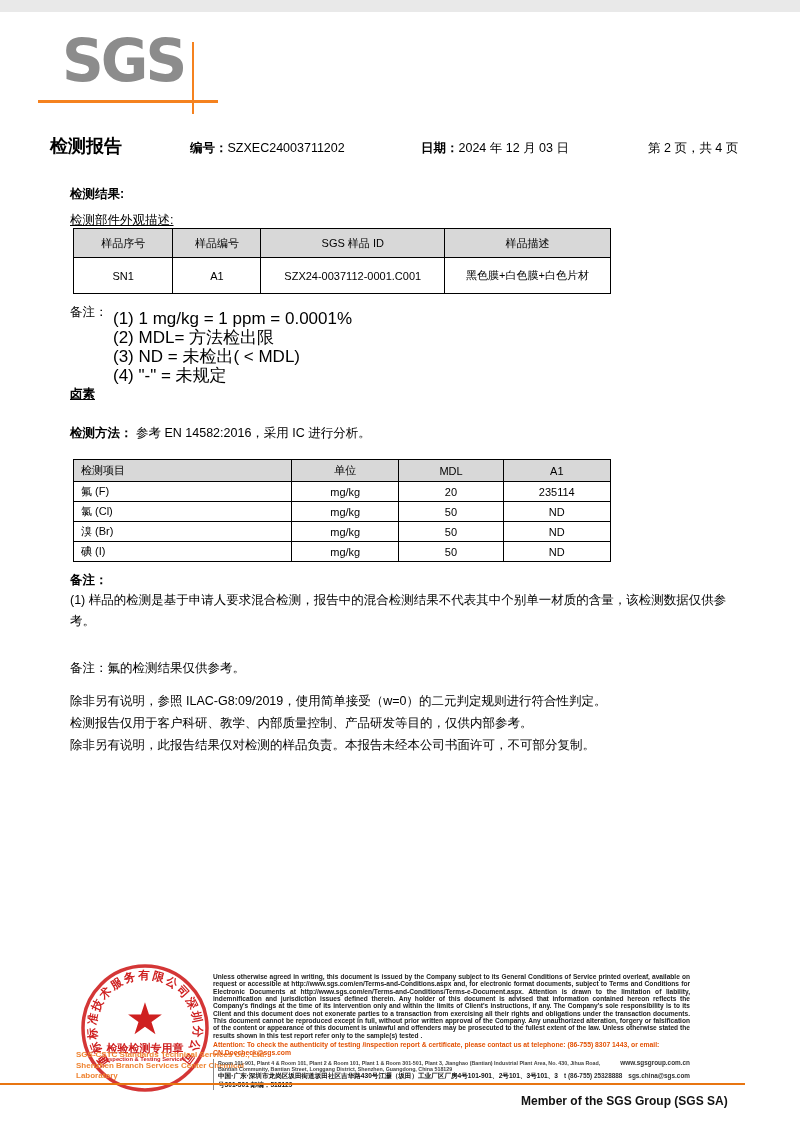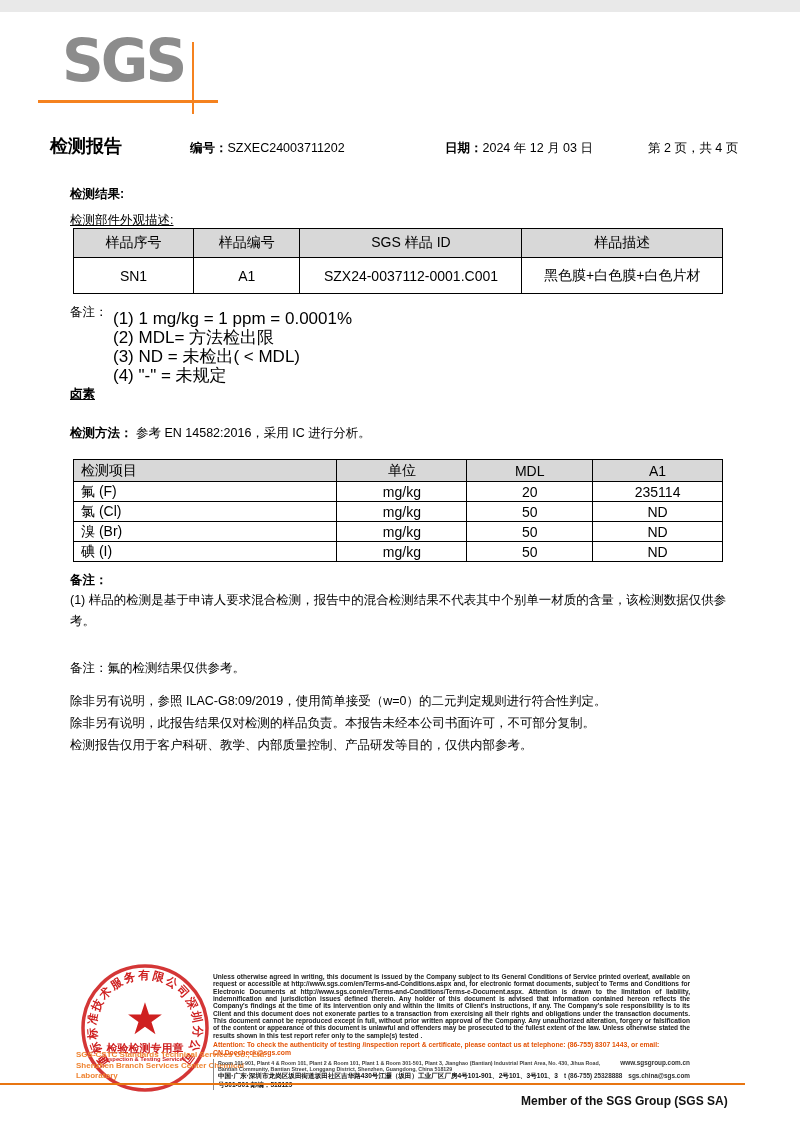--- a/index.html
+++ b/index.html
@@ -16,21 +16,21 @@
   .logo-vline { position:absolute; left:192px; top:30px; width:2px; height:72px; background:#f5821f; }
   
   .hdr { position:absolute; font-size:12.5px; }
   .hdr b { font-weight:bold; }
   .report-title { position:absolute; left:50px; top:122px; font-size:18px; font-weight:bold; }
   
   .sect { position:absolute; font-size:12.5px; }
   .bold { font-weight:bold; }
   .ul { text-decoration:underline; }
   
-  table { border-collapse:collapse; table-layout:fixed; width:650px; font-size:14px;border-radius:16px; }
+  table { border-collapse:collapse; table-layout:fixed; width:538px; font-size:11px;border-radius:16px; }
   th,td { border:1px solid #000; text-align:center; vertical-align:middle; font-weight:normal; }
   thead th { background:#d8d8d8; }
   .t1 th { height:29px; } .t1 td { height:36px; }
   .t2 th { height:22px; } .t2 td { height:20px; }
   .t2 th:first-child, .t2 td:first-child { text-align:left; padding-left:7px; }
   
   .rk-items { position:absolute; left:113px; font-size:17px; line-height:19px; }
   .notes p { line-height:22px; }
   
   .stamp { position:absolute; left:72px; top:946px; }
@@ -54,21 +54,21 @@
 <div class="page">
 
   <div class="sgs-logo">SGS</div>
   <div class="logo-hline"></div>
   <div class="logo-vline"></div>
 
   <div class="report-title">检测报告</div>
   <div class="hdr" style="left:190px; top:128px;">
     <b>编号：</b><span>SZXEC24003711202</span>
   </div>
-  <div class="hdr" style="left:445px; top:128px;">
+  <div class="hdr" style="left:421px; top:128px;">
     <b>日期：</b><span>2024 年 12 月 03 日</span>
   </div>
   <div class="hdr" style="left:648px; top:128px;">第 2 页，共 4 页</div>
 
   <div class="sect bold" style="left:70px; top:174px;">检测结果:</div>
   <div class="sect ul" style="left:70px; top:200px;">检测部件外观描述:</div>
 
   <table class="t1" style="position:absolute; left:73px; top:216px;">
     <colgroup>
         <col style="width:18.5%">
@@ -150,22 +150,22 @@
   </table>
 
   <div class="sect bold" style="left:70px; top:560px;">备注：</div>
   <div class="sect" style="left:70px; top:578px; width:658px; line-height:21px;">(1) 样品的检测是基于申请人要求混合检测，报告中的混合检测结果不代表其中个别单一材质的含量，该检测数据仅供参考。</div>
   <div class="sect" style="left:70px; top:648px;">
     <span>备注：</span><span>氟的检测结果仅供参考。</span>
   </div>
 
   <div class="sect notes" style="left:70px; top:678px; width:670px;">
     <p>除非另有说明，参照 ILAC-G8:09/2019，使用简单接受（w=0）的二元判定规则进行符合性判定。</p>
+    <p>检测报告仅用于客户科研、教学、内部质量控制、产品研发等目的，仅供内部参考。</p>
     <p>除非另有说明，此报告结果仅对检测的样品负责。本报告未经本公司书面许可，不可部分复制。</p>
-    <p>检测报告仅用于客户科研、教学、内部质量控制、产品研发等目的，仅供内部参考。</p>
   </div>
 
   <svg class="stamp" width="146" height="146" viewBox="0 0 146 146">
     <circle cx="73" cy="70" r="62" fill="none" stroke="#cf2020" stroke-width="3.5" opacity="0.9"></circle>
     <defs>
       <path id="ringPath" d="M 73,119 A 49,49 0 1,1 73.01,119"></path>
     </defs>
     <text font-size="11.5" font-weight="bold" fill="#cf2020" letter-spacing="2">
       <textPath href="#ringPath" startOffset="50%" text-anchor="middle">通标标准技术服务有限公司深圳分公司</textPath>
     </text>

